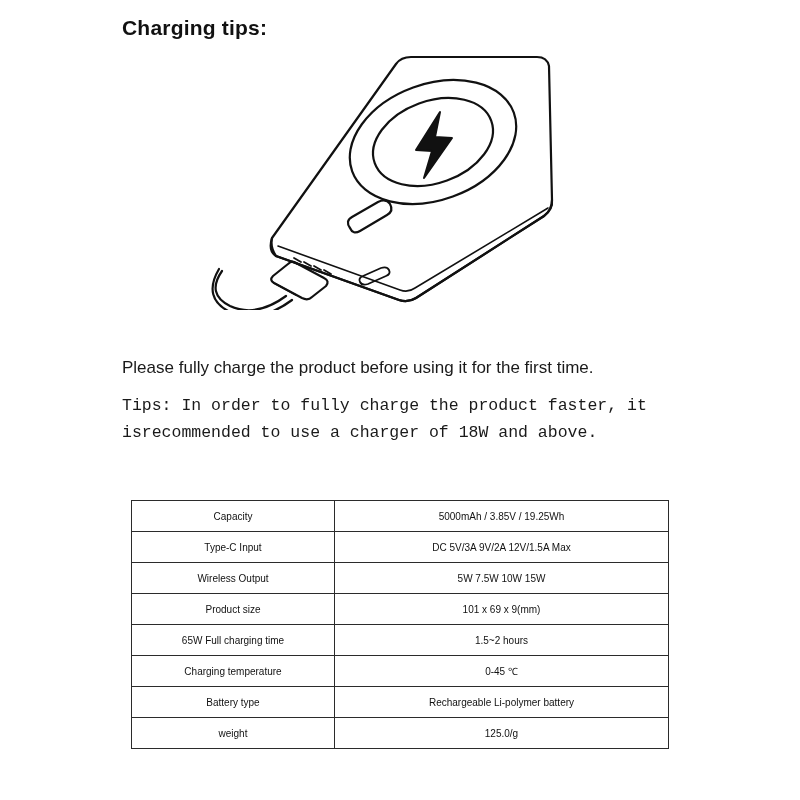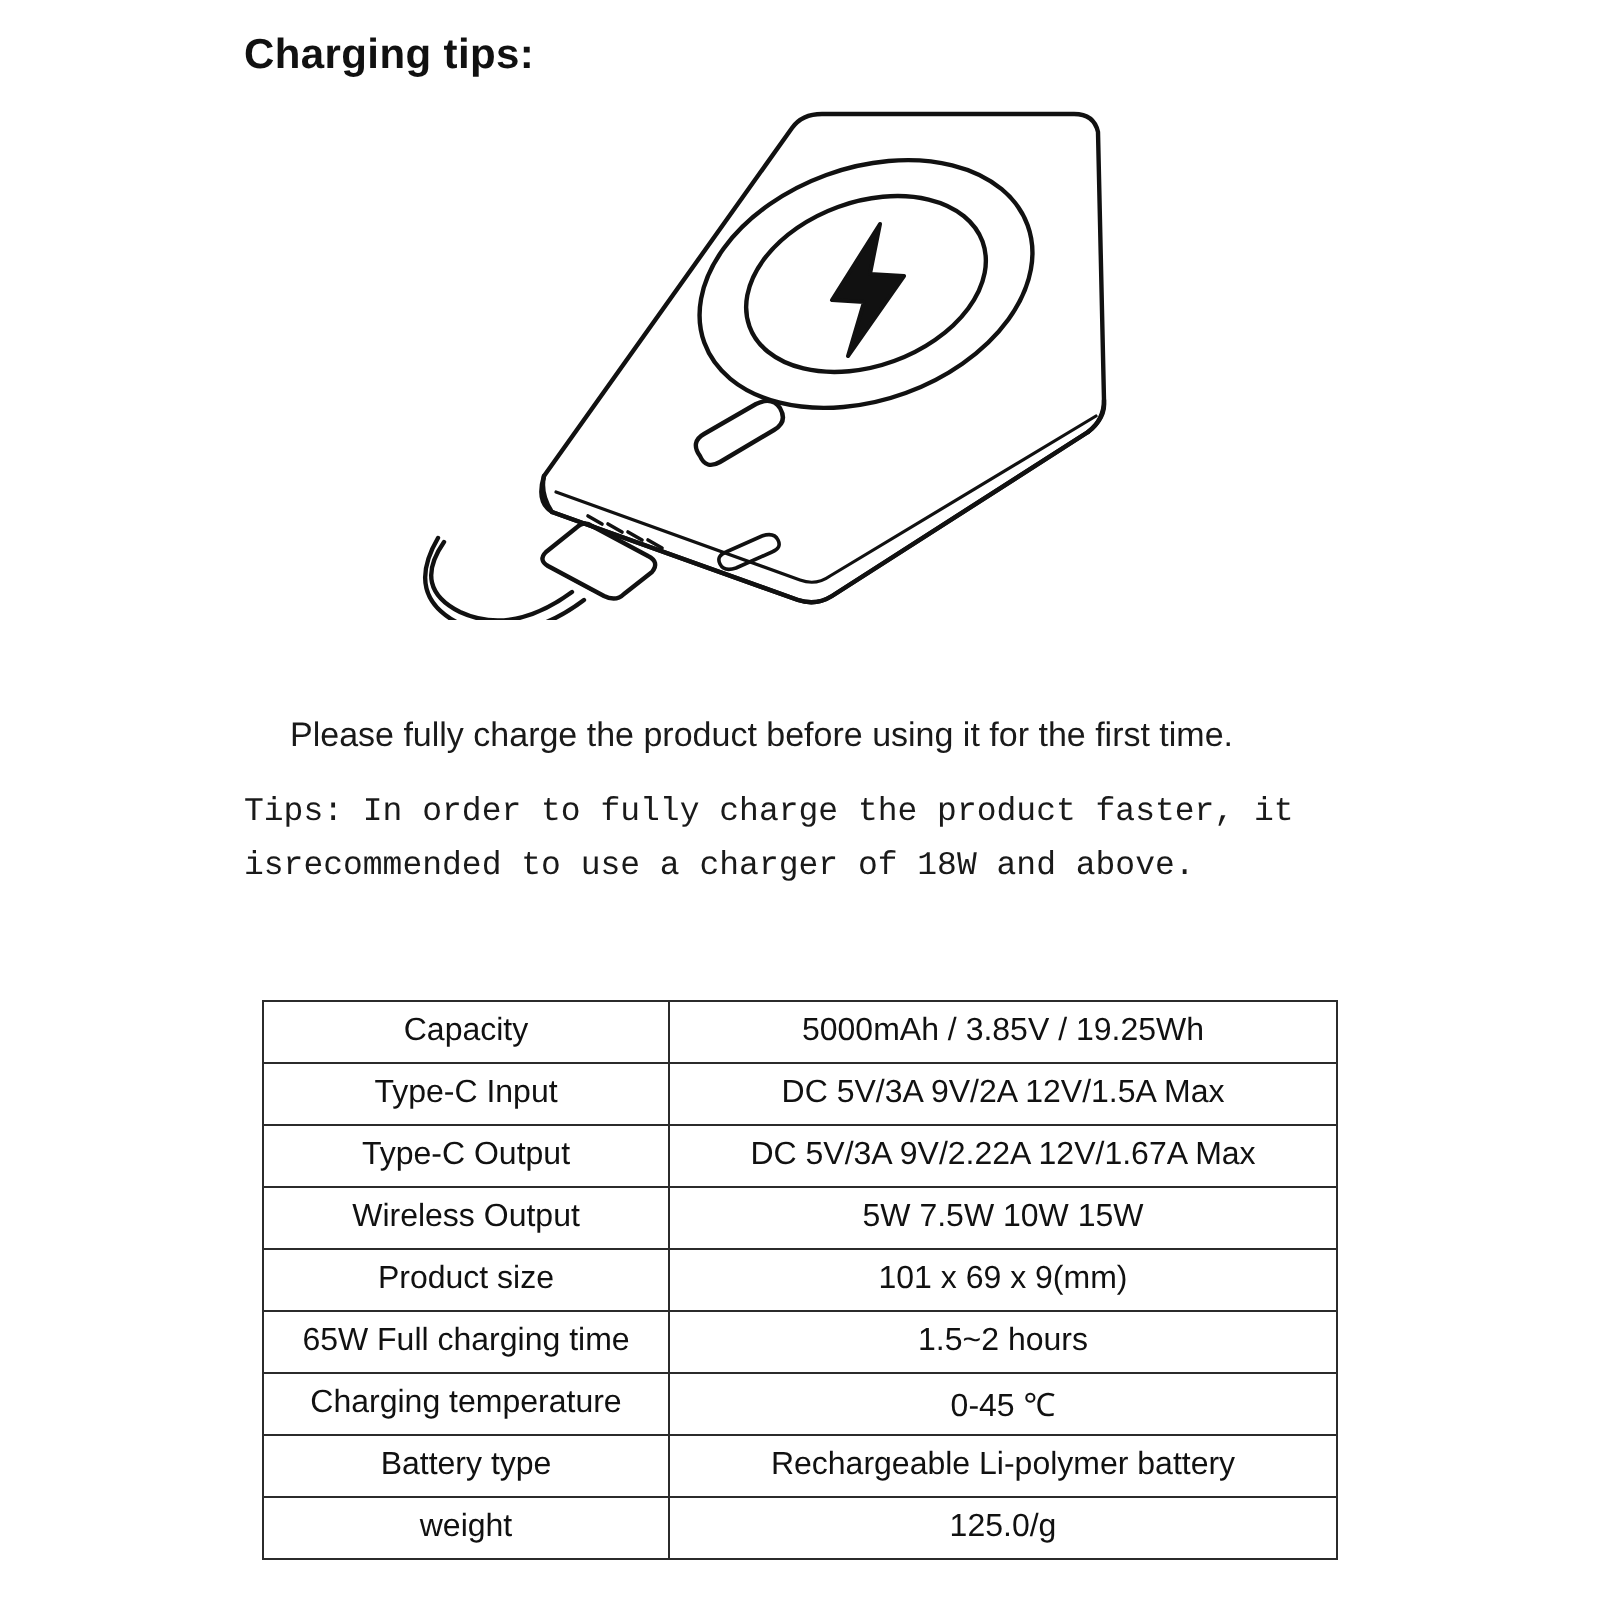--- a/index.html
+++ b/index.html
@@ -43,21 +43,20 @@
   .para {
     position: absolute;
     font-size: 17px;
     line-height: 26px;
     color: #1a1a1a;
   }
   #intro-paragraph {
     left: 122px;
     top: 338px;
     width: 600px;
-    margin-left: 23px;
   }
   #tips-paragraph {
     left: 122px;
     top: 375px;
     width: 570px;
     font-size: 16.5px;
     line-height: 27px;
     font-family: Liberation Mono, monospace;
   }
   #product-parameters-heading {
@@ -72,21 +71,21 @@
     width: 538px;
   }
   table.params {
     border-collapse: collapse;
     width: 100%;
     table-layout: fixed;
   }
   table.params td {
     border: 1px solid #2b2b2b;
     height: 30px;
-    font-size: 16px;
+    font-size: 10px;
     text-align: center;
     color: #111;
     padding: 0 4px;
     vertical-align: middle;
   }
   table.params td.label {
     width: 194px;
   }
   
   .ill-svg {
@@ -145,24 +144,20 @@
       <tbody>
         <tr>
           <td class="label">Capacity</td>
           <td class="value">5000mAh / 3.85V  / 19.25Wh</td>
         </tr>
         <tr>
           <td class="label">Type-C Input</td>
           <td class="value">DC 5V/3A  9V/2A 12V/1.5A Max</td>
         </tr>
         <tr>
-          <td class="label">Type-C Output</td>
-          <td class="value">DC 5V/3A  9V/2.22A 12V/1.67A Max</td>
-        </tr>
-        <tr>
           <td class="label">Wireless Output</td>
           <td class="value">5W  7.5W  10W 15W</td>
         </tr>
         <tr>
           <td class="label">Product size</td>
           <td class="value">101 x 69 x 9(mm)</td>
         </tr>
         <tr>
           <td class="label">65W Full charging time</td>
           <td class="value">1.5~2 hours</td>

